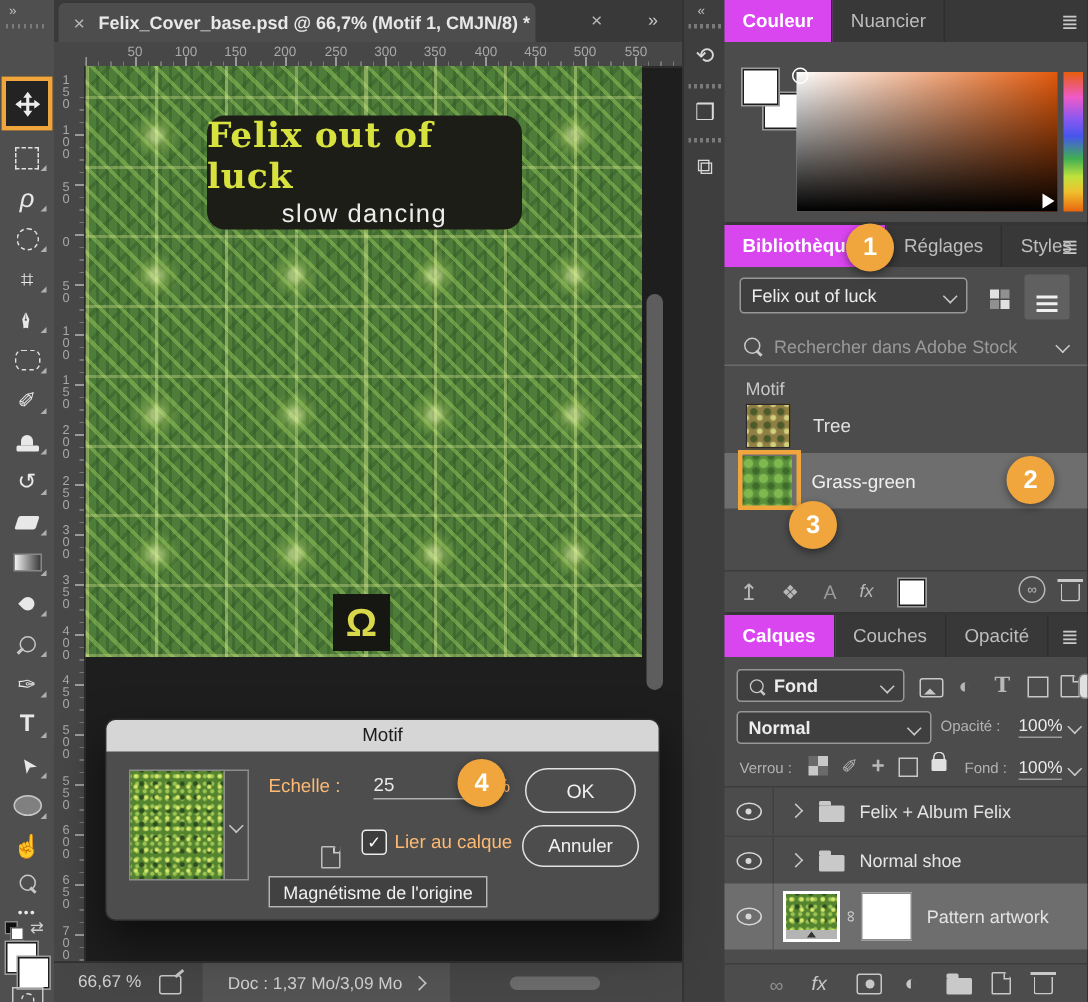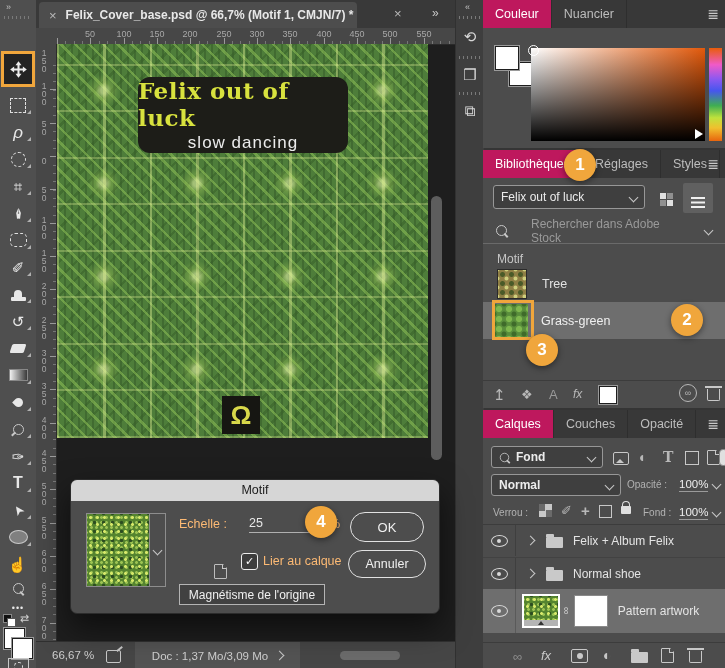--- a/index.html
+++ b/index.html
@@ -113,21 +113,21 @@
   .exportico{position:absolute;left:70px;top:8px;width:13px;height:11px;border:1.4px solid #c8c8c8;border-radius:2px}
   .exportico::after{content:"";position:absolute;right:-3px;top:-3px;width:7px;height:1.8px;background:#c8c8c8;transform:rotate(-40deg)}
   #hscroll{position:absolute;left:304px;top:9px;width:60px;height:9px;border-radius:5px;background:#6b6b6b}
   
   #dockstrip{left:455px;top:0;width:28px;height:668px;background:#3e3e3e;border-left:1px solid #313131}
   .dockbtn{position:absolute;left:0;width:28px;height:26px;display:flex;align-items:center;justify-content:center;color:#d8d8d8;font-size:15px}
   
   .panel{position:absolute;left:483px;width:242px;background:#4c4c4c}
   .ptabs{position:absolute;left:0;top:0;right:0;height:28px;background:#383838;display:flex;align-items:stretch}
   .ptab{display:flex;align-items:center;padding:0 12px;font-size:12.5px;color:#bdbdbd;border-right:1px solid #2e2e2e}
-  .ptab.active{background:#be185d;color:#fff;font-weight:normal}
+  .ptab.active{background:#d946ef;color:#fff;font-weight:bold}
   .pmenu{position:absolute;right:6px;top:6px;color:#c8c8c8;font-size:14px}
   .field{background:#3f3f3f;border:1px solid #979797;border-radius:3px;display:flex;align-items:center;gap:6px;padding:0 7px;box-sizing:border-box;color:#ececec;font-size:12px}
   .field .sp{flex:1}
   .rowlbl{font-size:10px;color:#b2b2b2}
   .underval{font-size:11.5px;color:#ececec;border-bottom:1px solid #9a9a9a;padding-bottom:1px}
   .lrow{position:absolute;left:0;right:0;height:31px;display:flex;align-items:center}
   .eyecell{width:32px;display:flex;align-items:center;justify-content:center;align-self:stretch;border-right:1px solid #3f3f3f}
   .lname{font-size:12px;color:#e4e4e4;margin-left:10px}
   .badge{position:absolute;width:32px;height:32px;border-radius:50%;background:#F0A63C;color:#fff;font-weight:bold;font-size:17px;display:flex;align-items:center;justify-content:center;box-shadow:0 2px 6px rgba(0,0,0,.45);z-index:50}
   .hl{position:absolute;border:3px solid #F0A63C;box-sizing:border-box;z-index:40}
@@ -220,21 +220,21 @@
       <span class="qmask">
         <span class="dashcirc"></span>
       </span>
     </div>
 </div>
 
 <div class="abs" id="docwin">
   <div id="tabbar">
     <div class="doctab">
       <span class="xicon">×</span>
-      <span class="ttl">Felix_Cover_base.psd @ 66,7% (Motif 1, CMJN/7) *</span>
+      <span class="ttl">Felix_Cover_base.psd @ 66,7% (Motif 1, CMJN/8) *</span>
     </div>
     <span class="abs xicon" style="left:358px;top:7px">×</span>
     <span class="abs" style="left:396px;top:6px;color:#c8c8c8;font-size:12px">»</span>
   </div>
 
   <div id="rcorner"></div>
   <div id="hruler">
     <span class="hlb" style="left:34px">50</span>
     <span class="hlb" style="left:68px">100</span>
     <span class="hlb" style="left:101px">150</span>
@@ -356,21 +356,21 @@
     <span>Felix out of luck</span>
     <span class="sp"></span>
       <span class="chev down"></span>
   </div>
   <div class="abs" style="left:172px;top:40px;width:22px;height:18px;display:flex;align-items:center;justify-content:center">
       <span class="gridicon"></span>
     </div>
   <div class="abs" style="left:200px;top:33px;width:30px;height:30px;background:#606060;border-radius:2px;display:flex;align-items:center;justify-content:center">
       <span class="listicon" style="margin:0;margin-top:0"></span>
     </div>
-  <div class="abs" style="left:0;top:68px;width:242px;height:26px;border-bottom:1px solid #6a6a6a;display:flex;align-items:center;gap:24px;padding:0 13px;box-sizing:border-box">
+  <div class="abs" style="left:0;top:68px;width:242px;height:26px;border-bottom:1px solid #6a6a6a;display:flex;align-items:center;gap:9px;padding:0 13px;box-sizing:border-box">
     <span class="mag"></span>
     <span style="flex:1;color:#9a9a9a;font-size:12px">Rechercher dans Adobe Stock</span>
     <span class="chev down"></span>
   </div>
   <span class="abs" style="left:14px;top:102px;font-size:12px;color:#c6c6c6">Motif</span>
   <div class="abs" style="left:0;top:118px;width:242px;height:32px;display:flex;align-items:center">
     <span class="pat-tree" style="width:28px;height:28px;margin-left:14px;border:1px solid #2a2a2a"></span>
     <span style="margin-left:15px;font-size:12.5px;color:#e2e2e2">Tree</span>
   </div>
   <div class="abs" style="left:0;top:152px;width:242px;height:37px;background:#6e6e6e;display:flex;align-items:center">

